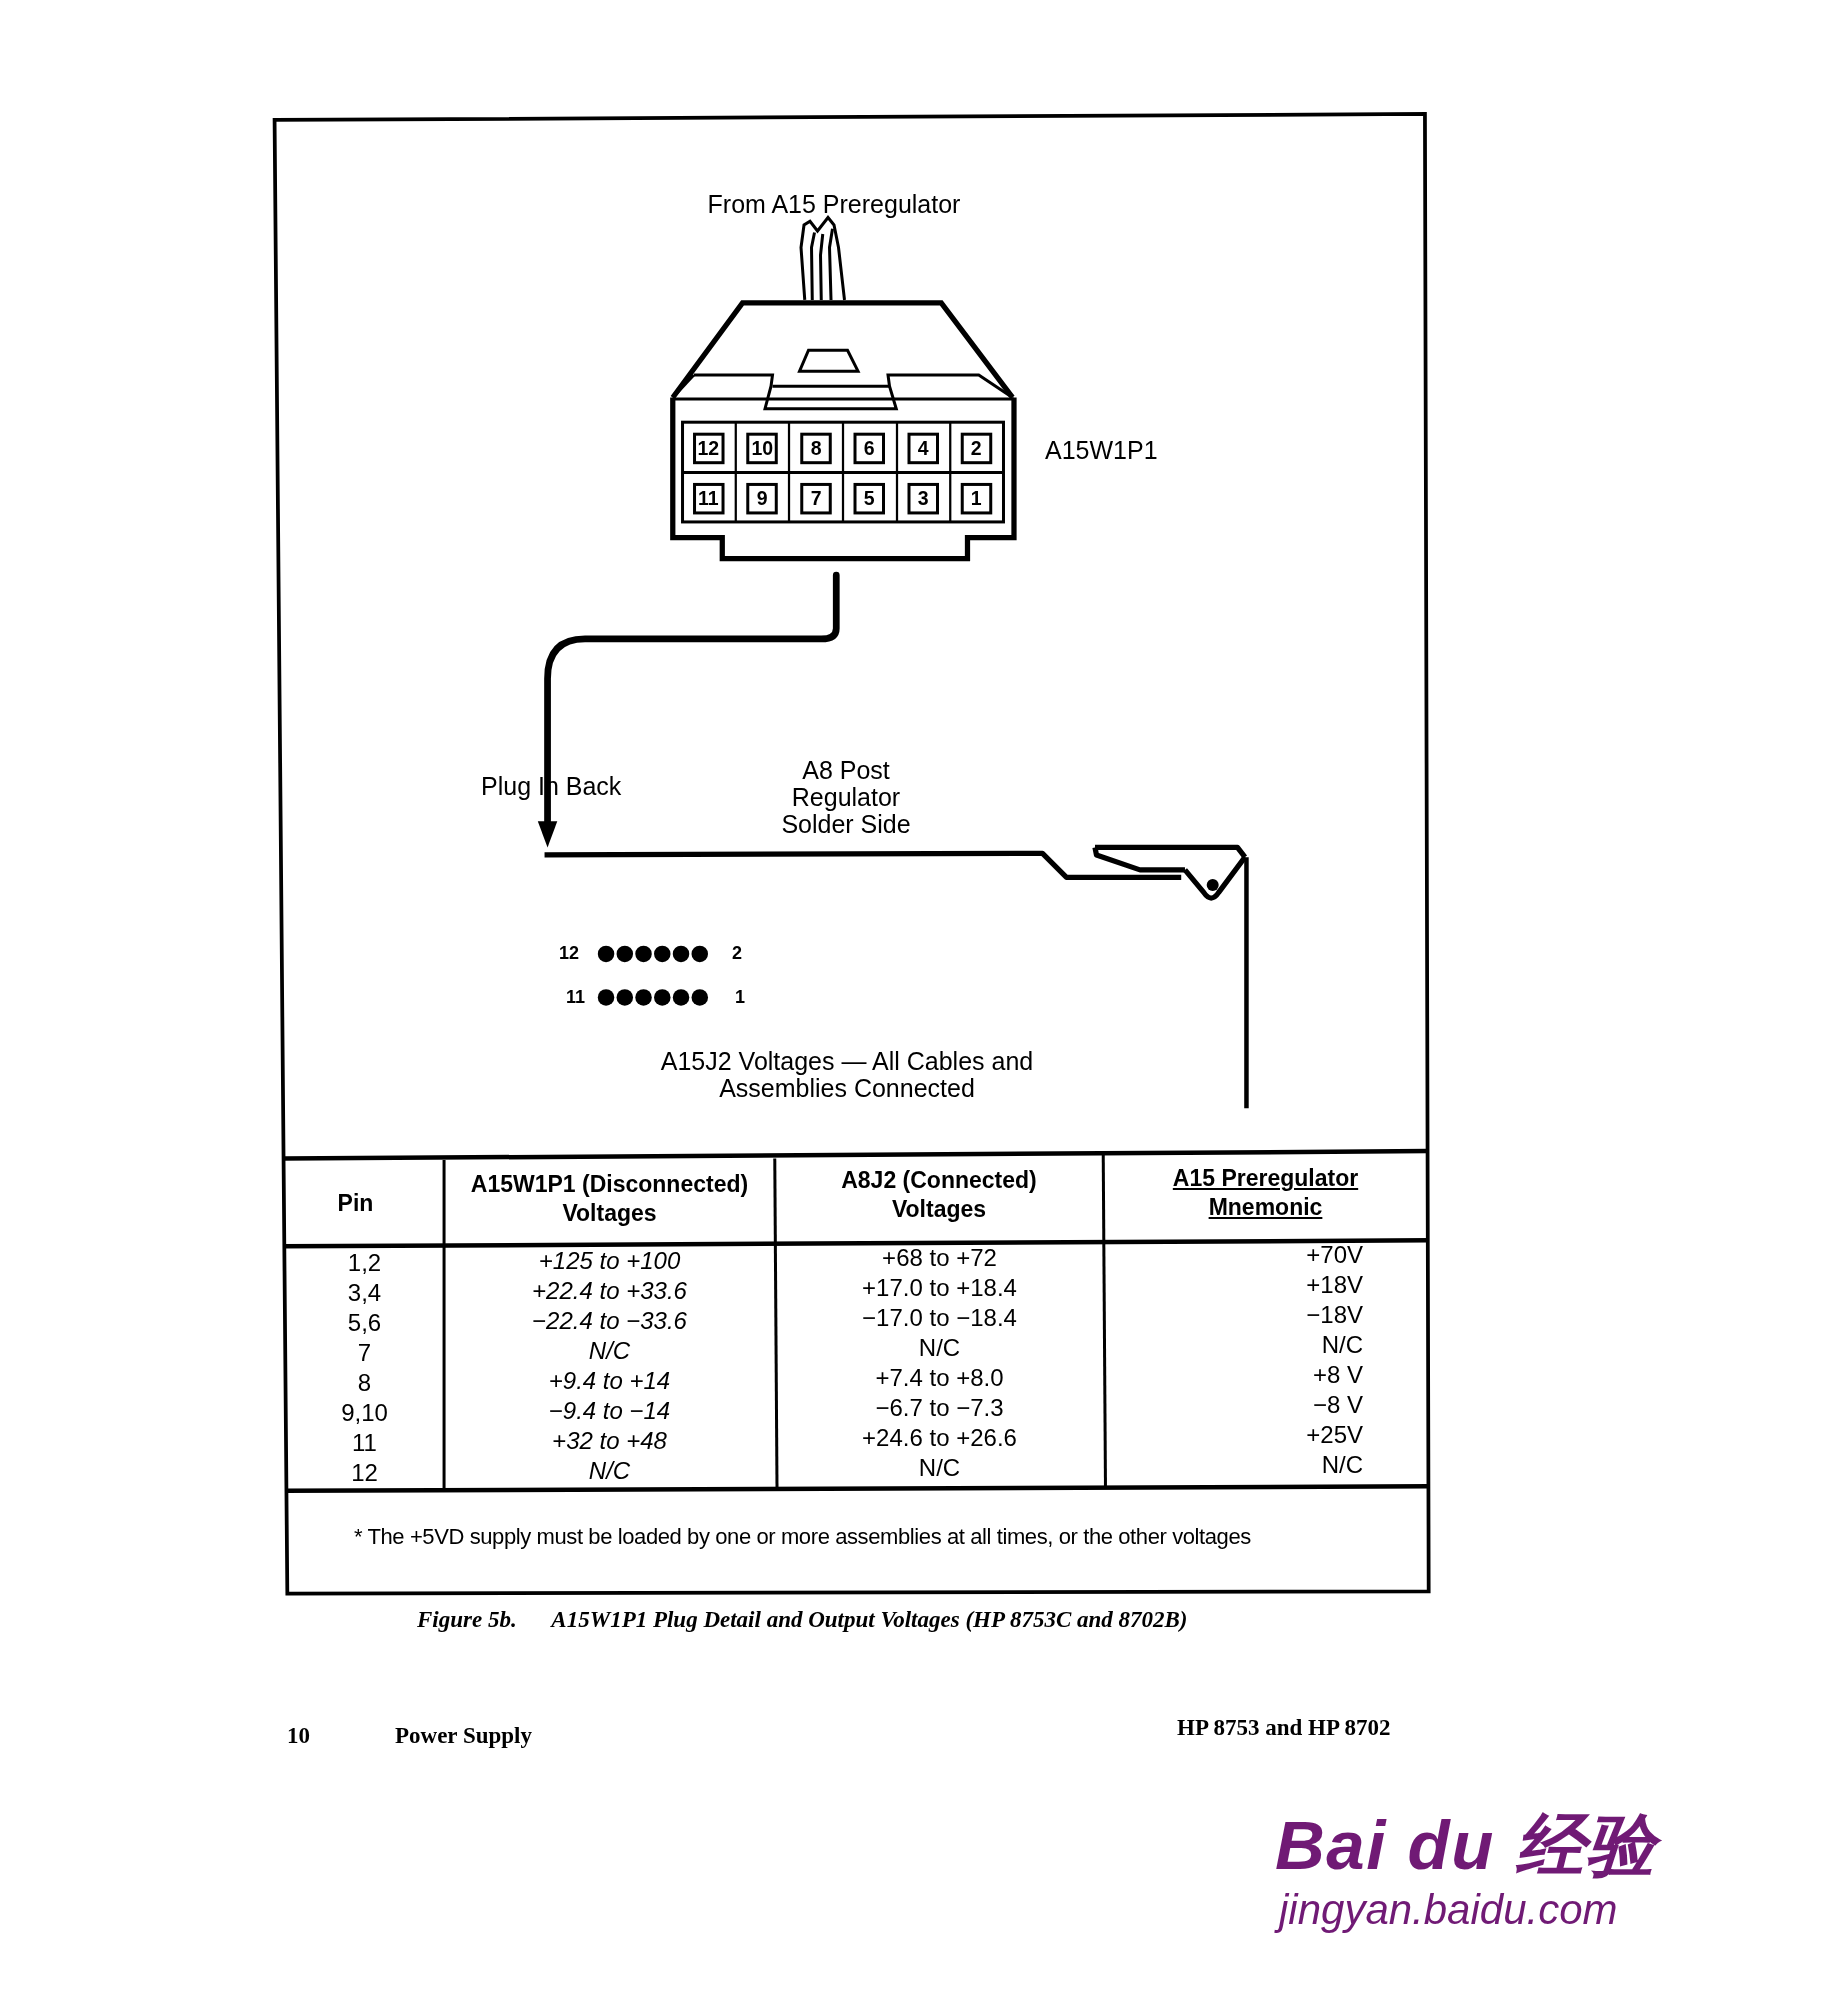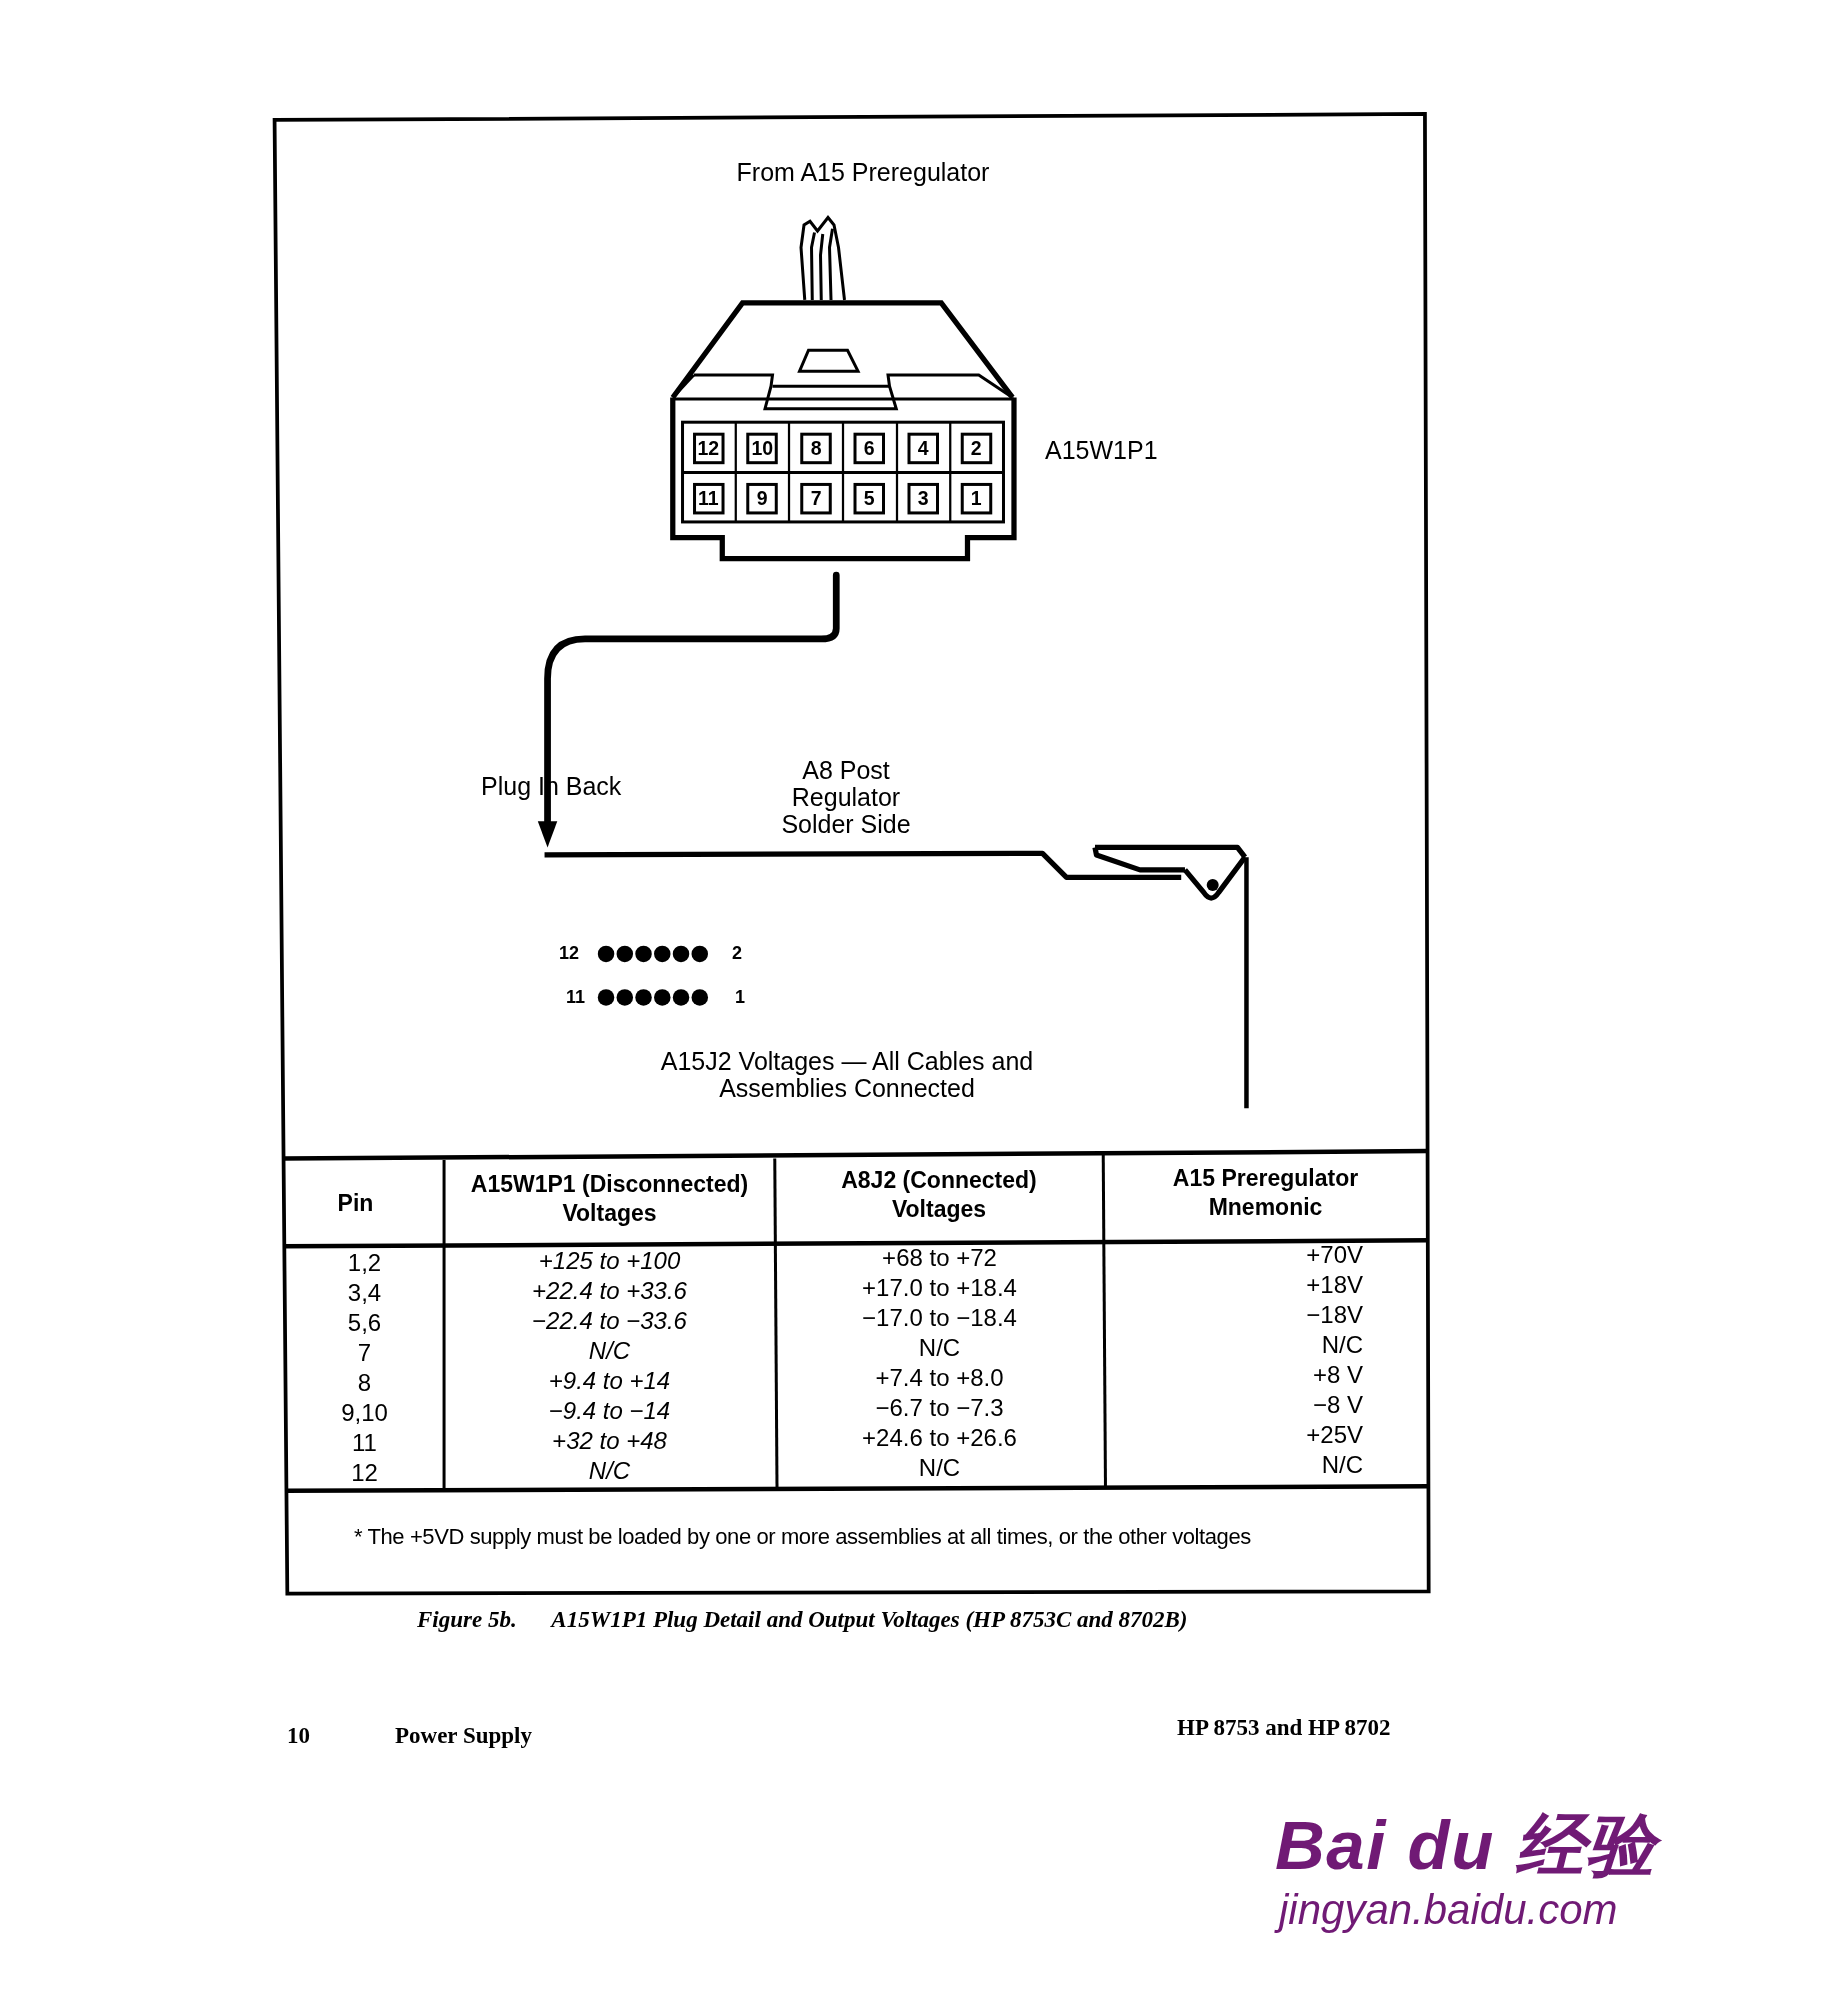--- a/index.html
+++ b/index.html
@@ -101,21 +101,21 @@
   <g fill="none" stroke="#000">
     <line x1="378" y1="1545" x2="1905" y2="1535" stroke-width="6"></line>
     <line x1="378" y1="1662" x2="1905" y2="1654" stroke-width="6"></line>
     <line x1="380" y1="1988" x2="1905" y2="1982" stroke-width="6"></line>
     <line x1="592" y1="1547" x2="592" y2="1988" stroke-width="4"></line>
     <line x1="1033" y1="1545" x2="1036" y2="1986" stroke-width="4"></line>
     <line x1="1471" y1="1540" x2="1474" y2="1984" stroke-width="4"></line>
   </g>
 </svg>
 
-<div class="abs lbl center" style="left:834px; top:158px;margin-left:29px;">From A15 Preregulator</div>
+<div class="abs lbl center" style="left:834px; top:190px;">From A15 Preregulator</div>
 <div class="abs lbl" style="left:1045px; top:436px;">A15W1P1</div>
 
 <div>
   <span class="abs sans" style="left:694px; top:437px; width:28.5px; text-align:center; font-weight:bold; font-size:19.5px;">12</span>
   <span class="abs sans" style="left:748px; top:437px; width:28.5px; text-align:center; font-weight:bold; font-size:19.5px;">10</span>
   <span class="abs sans" style="left:802px; top:437px; width:28.5px; text-align:center; font-weight:bold; font-size:19.5px;">8</span>
   <span class="abs sans" style="left:855px; top:437px; width:28.5px; text-align:center; font-weight:bold; font-size:19.5px;">6</span>
   <span class="abs sans" style="left:909px; top:437px; width:28.5px; text-align:center; font-weight:bold; font-size:19.5px;">4</span>
   <span class="abs sans" style="left:962px; top:437px; width:28.5px; text-align:center; font-weight:bold; font-size:19.5px;">2</span>
   <span class="abs sans" style="left:694px; top:487px; width:28.5px; text-align:center; font-weight:bold; font-size:19.5px;">11</span>
@@ -149,21 +149,21 @@
     <div>Pin</div>
   </div>
   <div class="abs hdr-text" style="left:444px; top:1170px; width:331px; text-align:center;">
     <div>A15W1P1 (Disconnected)</div>
     <div>Voltages</div>
   </div>
   <div class="abs hdr-text" style="left:775px; top:1166px; width:328px; text-align:center;">
     <div>A8J2 (Connected)</div>
     <div>Voltages</div>
   </div>
-  <div class="abs hdr-text" style="left:1103px; top:1164px; width:325px; text-align:center;">
+  <div class="abs hdr-text" style="left:1103px; top:1164px; width:325px; text-align:center;text-decoration:underline;">
     <div>A15 Preregulator</div>
     <div>Mnemonic</div>
   </div>
 
   <div class="abs body-text" style="left:285px; top:1248px; width:159px; text-align:center;">
     <div>1,2</div>
     <div>3,4</div>
     <div>5,6</div>
     <div>7</div>
     <div>8</div>

